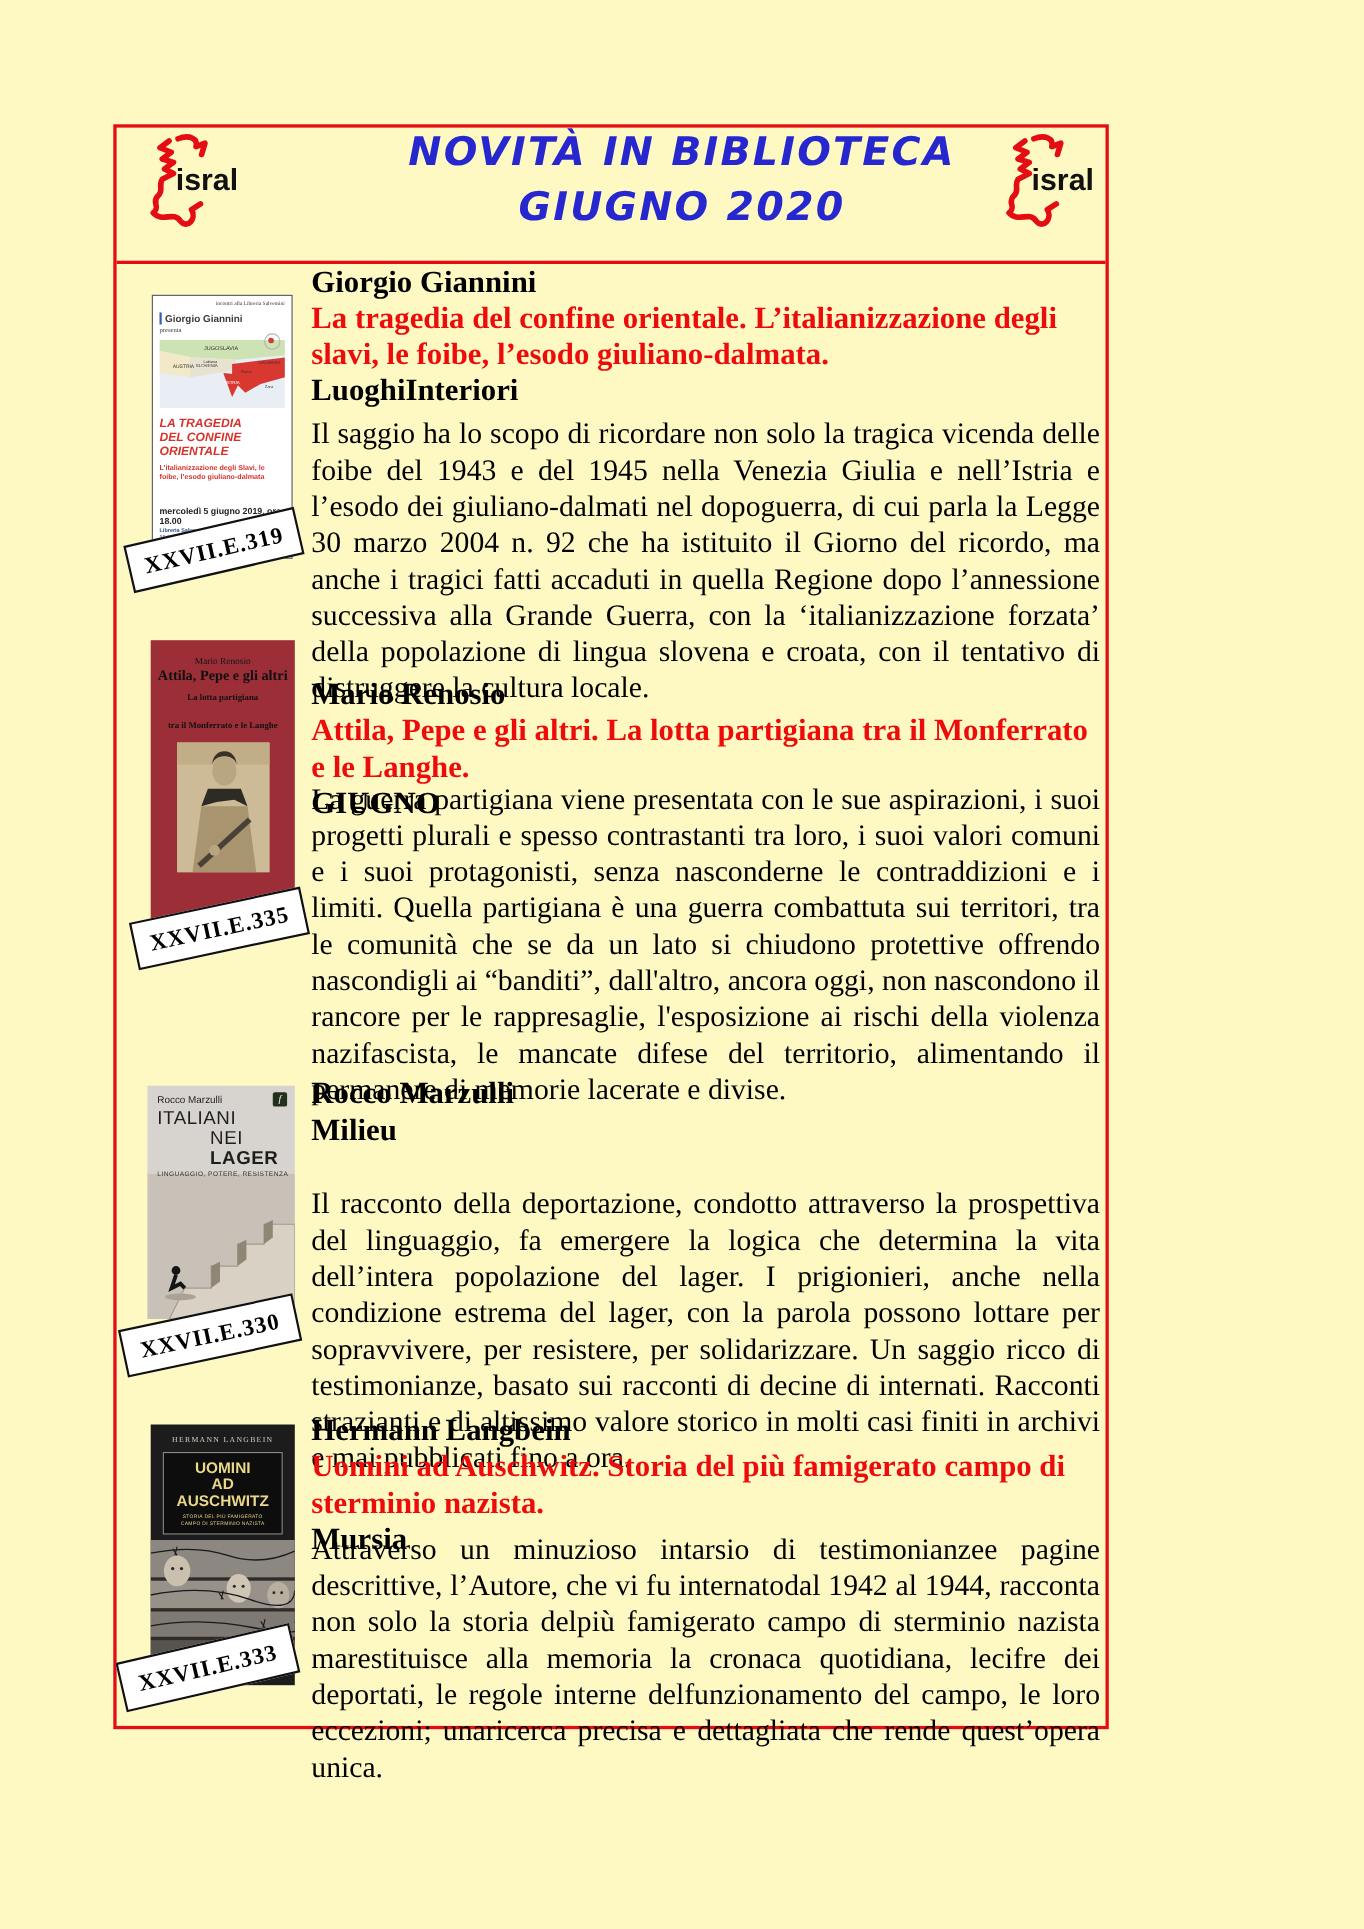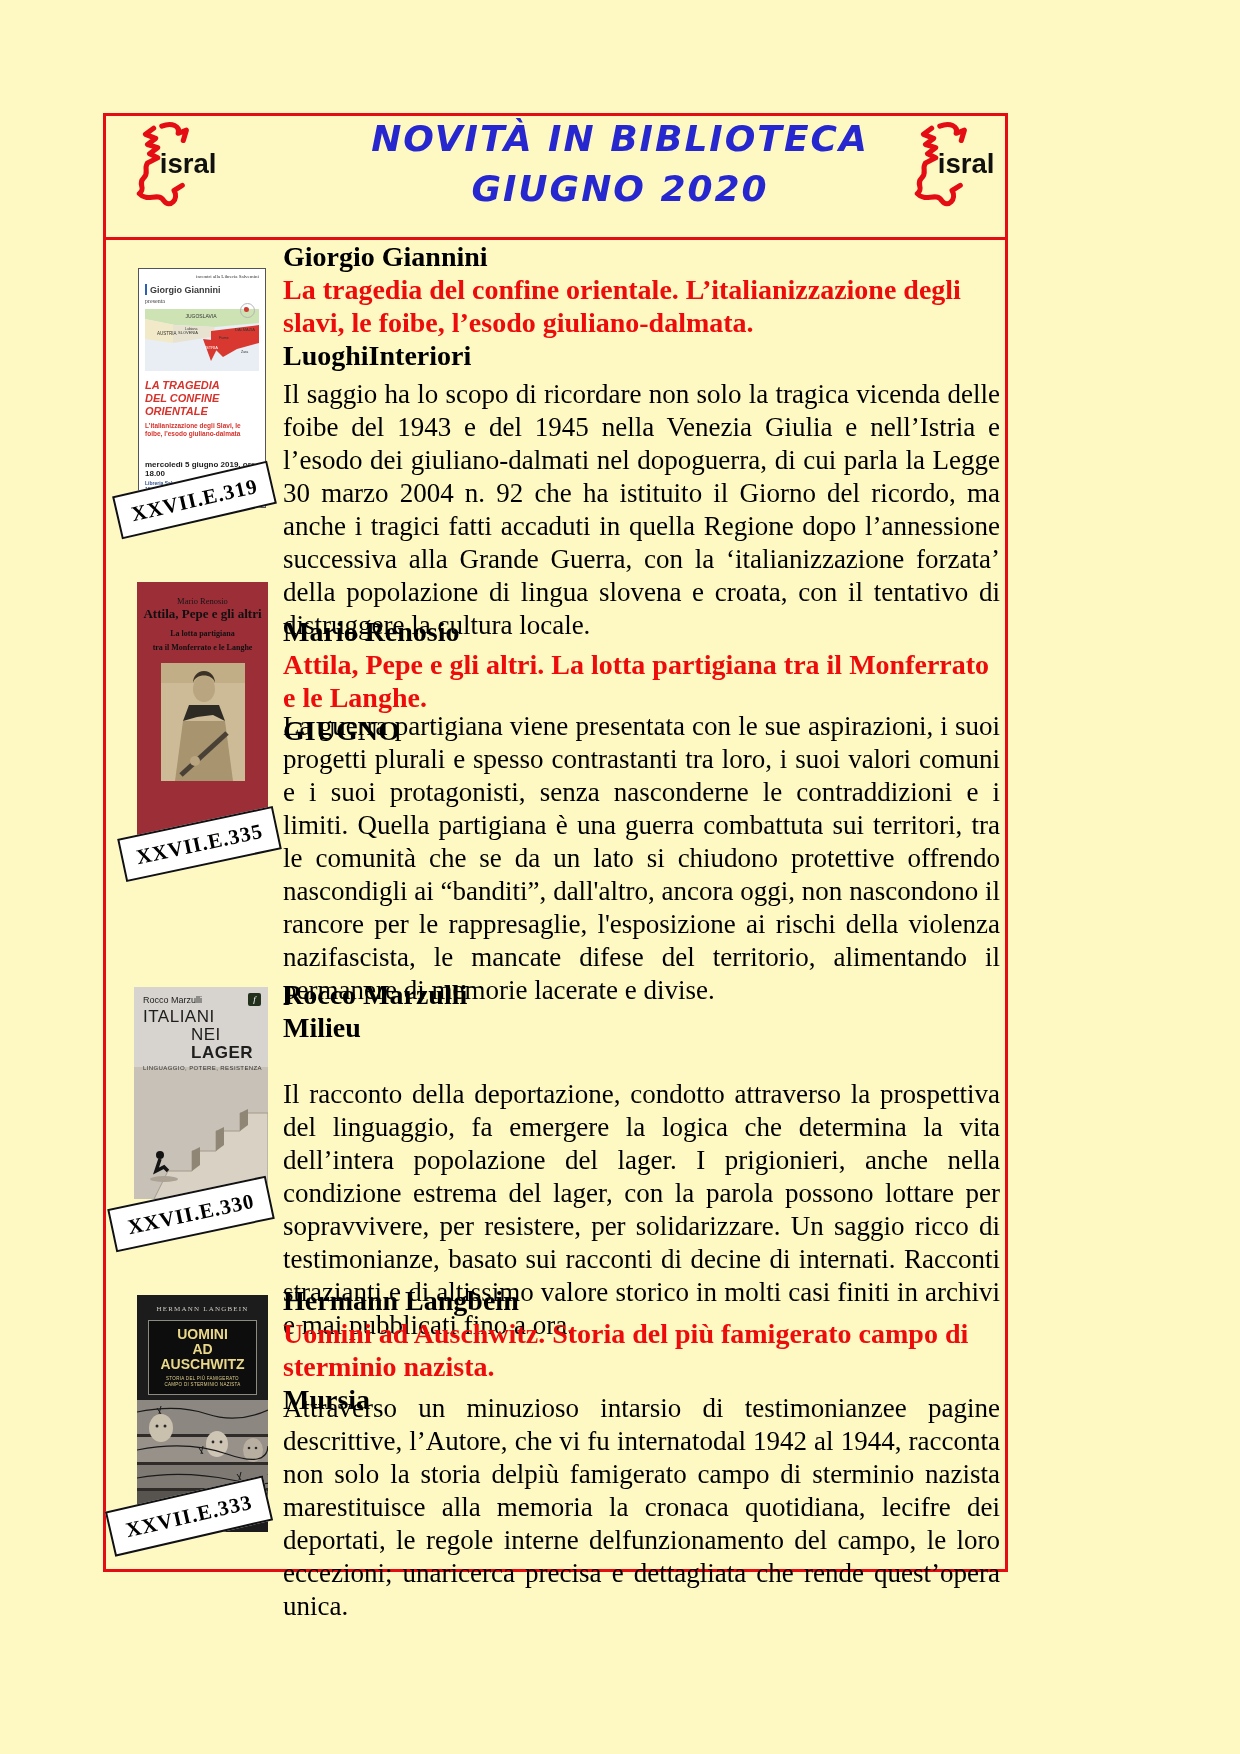--- a/index.html
+++ b/index.html
@@ -166,21 +166,21 @@
     <div class="author">Mario Renosio</div>
     <div class="title">Attila, Pepe e gli altri. La lotta partigiana tra il Monferrato e le Langhe.</div>
     <div class="publisher">GIUGNO</div>
   </div>
   <div class="para" style="top:710px;">La guerra partigiana viene presentata con le sue aspirazioni, i suoi progetti plurali e spesso contrastanti tra loro, i suoi valori comuni e i suoi protagonisti, senza nasconderne le contraddizioni e i limiti. Quella partigiana è una guerra combattuta sui territori, tra le comunità che se da un lato si chiudono protettive offrendo nascondigli ai “banditi”, dall'altro, ancora oggi, non nascondono il rancore per le rappresaglie, l'esposizione ai rischi della violenza nazifascista, le mancate difese del territorio, alimentando il permanere di memorie lacerate e divise.</div>
 
   <div class="cover c2">
     <div class="c2-author">Mario Renosio</div>
     <div class="c2-title">Attila, Pepe e gli altri</div>
     <div class="c2-sub">La lotta partigiana</div>
-    <div class="c2-sub" style="margin-top:4px;">tra il Monferrato e le Langhe</div>
+    <div class="c2-sub" style="margin-top:16px;">tra il Monferrato e le Langhe</div>
     <div class="c2-photo">
       <svg viewBox="0 0 84 118" preserveAspectRatio="none">
         <rect width="84" height="118" fill="#cdbb97"></rect>
         <rect x="0" y="0" width="84" height="20" fill="#c2ae86"></rect>
         <ellipse cx="43" cy="26" rx="11" ry="13" fill="#b9a57f"></ellipse>
         <path d="M32,20 C34,10 52,10 54,20 C54,14 50,8 43,8 C36,8 32,14 32,20 Z" fill="#3a3226"></path>
         <polygon points="28,42 58,42 64,58 52,52 36,54 22,58" fill="#2e2a24"></polygon>
         <polygon points="22,58 64,58 72,118 14,118" fill="#a99470"></polygon>
         <line x1="20" y1="112" x2="66" y2="70" stroke="#4a4136" stroke-width="5"></line>
         <circle cx="34" cy="98" r="5" fill="#b9a57f"></circle>

